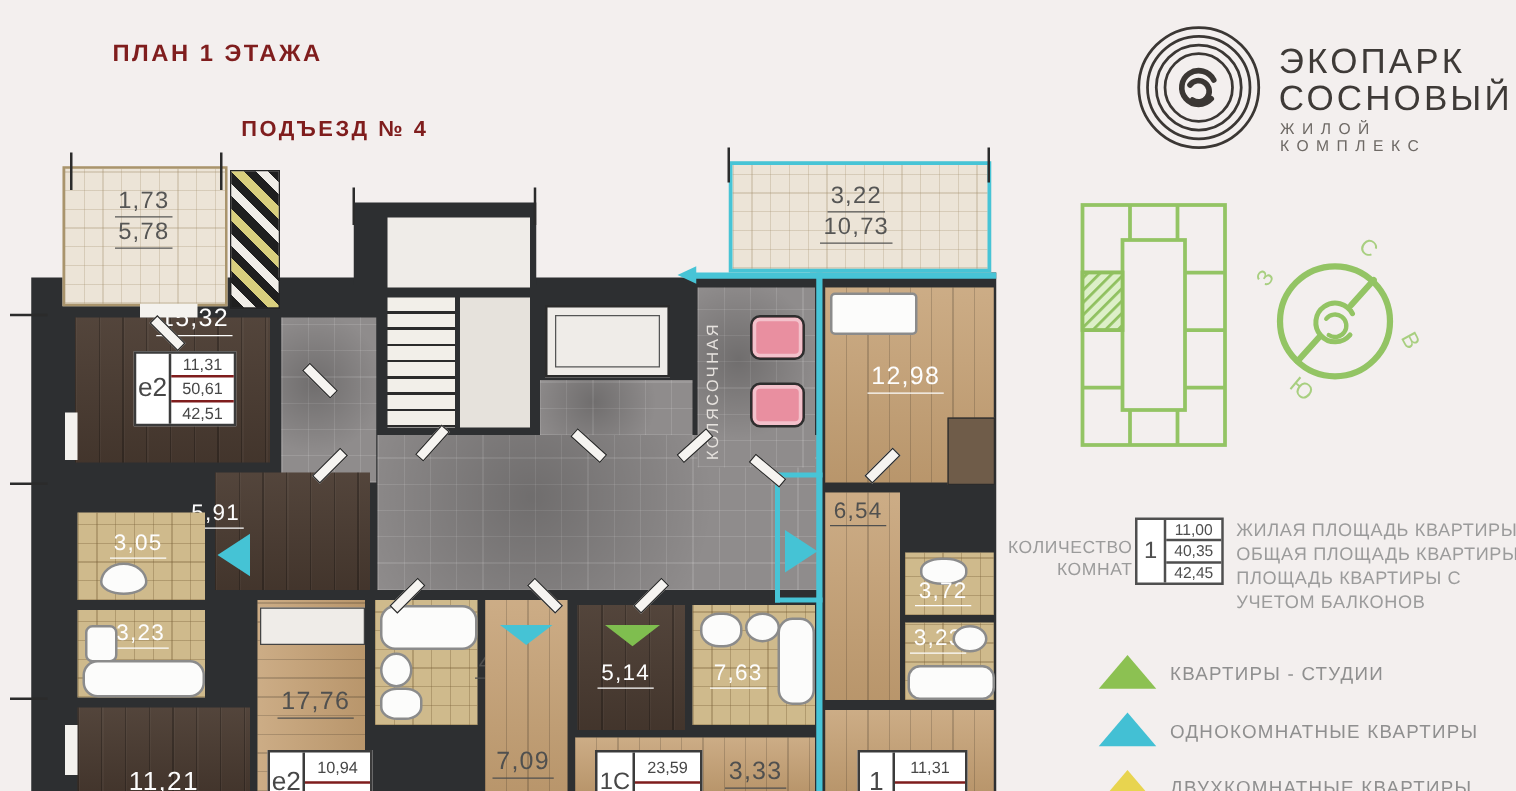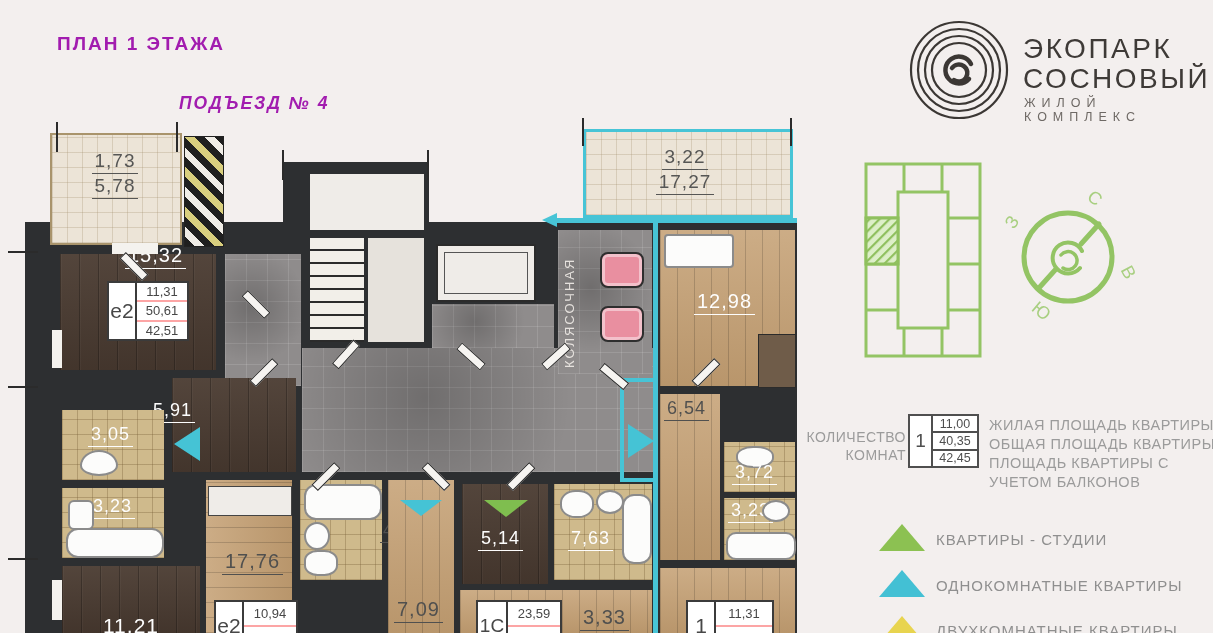--- a/index.html
+++ b/index.html
@@ -1,20 +1,20 @@
 <!DOCTYPE html>
 <html><head>
 <meta charset="utf-8">
 <style>
   html,body{margin:0;padding:0;}
   body{font-family:"Liberation Sans", sans-serif; background:#e9e5e4;}
   #page{position:relative;width:1213px;height:633px;overflow:hidden;background:#f3efee;}
   .abs{position:absolute;}
   
-  .h-title{font-size:19px;font-weight:700;letter-spacing:2px;color:#a21caf;}
+  .h-title{font-size:19px;font-weight:700;letter-spacing:2px;color:#7f1d1d;margin-left:33px;}
   .logo-line{font-size:28px;font-weight:500;letter-spacing:2.5px;color:#3e3a37;line-height:1.05;}
   .logo-tag{font-size:12.5px;font-weight:400;letter-spacing:6px;color:#6e6965;}
   .gray-label{color:#9b9b9b;font-size:14px;letter-spacing:.5px;font-weight:400;line-height:1.3;}
   .legend-label{color:#8f8f8f;font-size:15px;letter-spacing:1px;font-weight:400;}
   
   .wall{background:#2d2f31;}
   .wood-dark{background-color:#4a3b31;background-image:repeating-linear-gradient(90deg,rgba(0,0,0,.25) 0 1px,rgba(255,255,255,.03) 1px 2px,transparent 2px 19px),linear-gradient(rgba(255,255,255,.05),rgba(0,0,0,.10));}
   .wood-light{background-color:#c49f72;background-image:repeating-linear-gradient(90deg,rgba(0,0,0,.16) 0 1px,transparent 1px 17px),linear-gradient(rgba(255,255,255,.14),rgba(0,0,0,.06));}
   .wood-light-h{background-color:#c49f72;background-image:repeating-linear-gradient(0deg,rgba(0,0,0,.16) 0 1px,transparent 1px 15px),linear-gradient(90deg,rgba(255,255,255,.14),rgba(0,0,0,.06));}
   .tile-gray{background-color:#8f8c8c;background-image:radial-gradient(circle at 35% 40%,rgba(0,0,0,.22),transparent 60%),repeating-linear-gradient(0deg,rgba(255,255,255,.12) 0 1px,transparent 1px 21px),repeating-linear-gradient(90deg,rgba(255,255,255,.12) 0 1px,transparent 1px 21px);}
@@ -24,21 +24,21 @@
   
   .room-label{display:flex;flex-direction:column;align-items:center;gap:1px;font-weight:300;letter-spacing:1px;}
   .room-label span{display:inline-block;border-bottom:1px solid currentColor;padding:0 3px 1px;}
   .lbl-white{color:#fdfdfd;font-size:20px;}
   .lbl-dark{color:#50504f;font-size:20px;}
   .lbl-sm{font-size:18px;}
   
   .apt-card{display:flex;background:#fff;border:2px solid #3b3b3b;font-weight:300;color:#474747;}
   .apt-card .cell-type{display:flex;align-items:center;justify-content:center;border-right:2px solid #3b3b3b;font-size:21px;}
   .apt-card .rows{flex:1;display:flex;flex-direction:column;}
-  .apt-card .rows div{flex:1;display:flex;align-items:center;justify-content:center;font-size:13px;border-bottom:2px solid #fca5a5;}
+  .apt-card .rows div{flex:1;display:flex;align-items:center;justify-content:center;font-size:13px;border-bottom:2px solid #7f1d1d;}
   .apt-card .rows div:last-child{border-bottom:none;}
   
   .door{position:absolute;width:30px;height:7px;background:#f6f4f1;border:1px solid #2b2b2b;}
   .tkh{position:absolute;height:2px;background:#2b2b2b;}
   .tkv{position:absolute;width:2px;background:#2b2b2b;}
   .win{position:absolute;background:#f4f2ee;}
   .fix{position:absolute;background:#fcfcfb;border:2px solid #8b8b8b;border-radius:6px;}
   .tri{position:absolute;width:0;height:0;}
   .tri-left{border-top:17px solid transparent;border-bottom:17px solid transparent;border-right:26px solid #45c3d5;}
   .tri-right{border-top:17px solid transparent;border-bottom:17px solid transparent;border-left:26px solid #45c3d5;}
@@ -48,21 +48,21 @@
   .cyan{background:#47c4d6;}
   .stroller{position:absolute;width:40px;height:32px;background:#e98fa0;border:2px solid #2e2e2e;border-radius:8px;box-shadow:inset 0 0 0 3px rgba(255,255,255,.45);}
   .vert-text{writing-mode:vertical-rl;transform:rotate(180deg);color:#e6e2de;font-size:13px;letter-spacing:2px;font-weight:300;}
 </style>
 </head>
 <body>
 
 <div id="page">
 
   <div class="abs h-title" style="left:57px;top:33px;">ПЛАН 1 ЭТАЖА</div>
-  <div class="abs h-title" style="left:179px;top:93px;font-size:17.5px;font-style:italic;">ПОДЪЕЗД № 4</div>
+  <div class="abs h-title" style="left:160px;top:93px;font-size:17.5px;">ПОДЪЕЗД № 4</div>
 
   <div class="abs" style="left:905px;top:16px;width:108px;height:108px;">
     <svg width="108" height="108" viewBox="0 0 108 108">
       <g fill="none" stroke="#3b3734" stroke-width="2.2">
         <circle cx="54" cy="54" r="48"></circle>
           <circle cx="54" cy="54" r="41"></circle>
         <circle cx="54" cy="54" r="34"></circle>
           <circle cx="54" cy="54" r="27"></circle>
       </g>
       <g fill="none" stroke="#3b3734" stroke-width="4.5" stroke-linecap="round">
@@ -82,21 +82,21 @@
   <div class="abs tile-cream" style="left:50px;top:133px;width:128px;height:108px;border:2px solid #a9946c;"></div>
   <div class="abs room-label" style="left:80px;top:150px;width:70px;color:#565655;font-size:19px;">
     <span>1,73</span>
       <span>5,78</span>
   </div>
   <div class="abs" style="left:184px;top:136px;width:38px;height:109px;border:1px solid #222;background:repeating-linear-gradient(45deg,#1f1f1f 0 7px,#f0ede7 7px 14px,#1f1f1f 14px 21px,#d9cf7e 21px 28px);"></div>
 
   <div class="abs tile-cream" style="left:583px;top:129px;width:204px;height:83px;border:3px solid #47c4d6;"></div>
   <div class="abs room-label" style="left:640px;top:146px;width:90px;color:#565655;font-size:19px;">
     <span>3,22</span>
-      <span>17,27</span>
+      <span>10,73</span>
   </div>
 
   <div class="abs tile-gray" style="left:302px;top:348px;width:353px;height:124px;"></div>
   <div class="abs tile-gray" style="left:225px;top:254px;width:76px;height:132px;"></div>
   <div class="abs tile-gray" style="left:432px;top:304px;width:122px;height:44px;"></div>
 
   <div class="abs white-room" style="left:310px;top:174px;width:114px;height:56px;"></div>
   <div class="abs" style="left:310px;top:238px;width:54px;height:104px;background:repeating-linear-gradient(0deg,#2b2b2b 0 2px,#f2efe9 2px 13px);"></div>
   <div class="abs" style="left:368px;top:238px;width:56px;height:104px;background:#e6e2dc;"></div>
   <div class="abs white-room" style="left:436px;top:244px;width:96px;height:54px;border:2px solid #2b2b2b;box-shadow:inset 0 0 0 6px #efece8, inset 0 0 0 7px #555;"></div>

